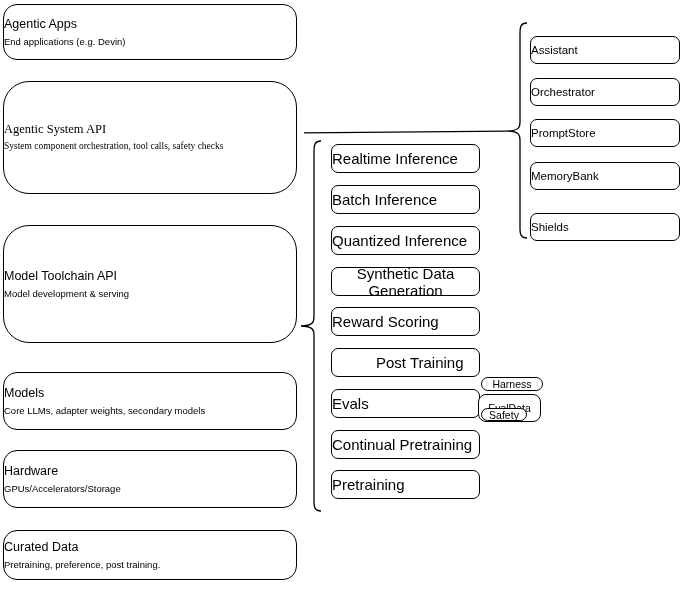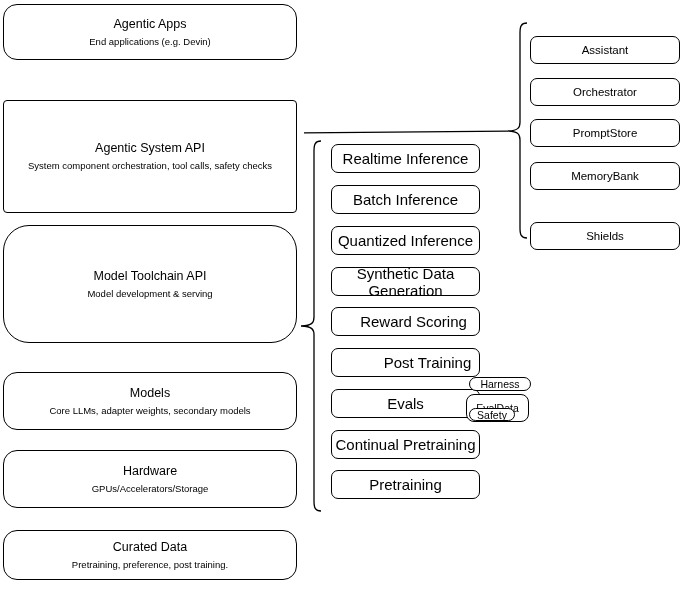--- a/index.html
+++ b/index.html
@@ -3,51 +3,51 @@
 <meta charset="utf-8">
 <style>
   html,body{margin:0;padding:0;background:#ffffff;}
   .canvas{
     position:relative;width:682px;height:591px;background:#ffffff;
     font-family:"Liberation Sans",sans-serif;color:#000000;overflow:hidden;
   }
   svg.overlay{position:absolute;left:0;top:0;width:682px;height:591px;z-index:1;pointer-events:none;}
   .node{
     position:absolute;background:#ffffff;border:1.3px solid #000000;box-sizing:border-box;
-    display:flex;flex-direction:column;align-items:center;justify-content:center;
+    display:flex;flex-direction:column;align-items:flex-start;justify-content:center;
     text-align:center;z-index:2;
   }
   .stack-box{left:3px;width:294px;gap:5px;}
   .stack-title{font-size:12.5px;line-height:1.15;}
   .stack-subtitle{font-size:9.5px;line-height:1.2;}
   .mid-box{left:331px;width:149px;height:29px;border-radius:7px;font-size:15px;z-index:2;}
   .right-box{left:530px;width:150px;height:28px;border-radius:7px;font-size:11.5px;z-index:2;}
   .pill{
     position:absolute;background:#ffffff;border:1.2px solid #000000;border-radius:8px;
     box-sizing:border-box;display:flex;align-items:center;justify-content:center;
-    font-size:10.5px;z-index:3;
+    font-size:10.5px;z-index:3;margin-left:12px;
   }
 </style>
 </head>
 <body>
 
 <div class="canvas">
 
   <svg class="overlay" viewBox="0 0 682 591" xmlns="http://www.w3.org/2000/svg">
     <path d="M321,141 C315,141 314,144.5 314,151 L314,317 C314,322.5 312.5,325.5 301,326 C312.5,326.5 314,329.5 314,335 L314,501 C314,507.5 315,511 321,511" fill="none" stroke="#000000" stroke-width="1.3"></path>
     <path d="M527,23 C521,23 520,26.5 520,33 L520,122 C520,127.5 518.5,130.5 508,131 C518.5,131.5 520,134.5 520,140 L520,228 C520,234.5 521,238 527,238" fill="none" stroke="#000000" stroke-width="1.3"></path>
     <path d="M304,132.8 L508,131.2" fill="none" stroke="#000000" stroke-width="1.3"></path>
   </svg>
 
   <div class="node stack-box" style="top:4px;height:56px;border-radius:14px;">
     <div class="stack-title">Agentic Apps</div>
     <div class="stack-subtitle">End applications (e.g. Devin)</div>
   </div>
 
-  <div class="node stack-box" style="top:100px;height:113px;border-radius:4px;">
+  <div class="node stack-box" style="top:81px;height:113px;border-radius:26px;font-family:Liberation Serif, serif;">
     <div class="stack-title">Agentic System API</div>
     <div class="stack-subtitle">System component orchestration, tool calls, safety checks</div>
   </div>
 
   <div class="node stack-box" style="top:372px;height:58px;border-radius:14px;">
     <div class="stack-title">Models</div>
     <div class="stack-subtitle">Core LLMs, adapter weights, secondary models</div>
   </div>
 
   <div class="node stack-box" style="top:225px;height:118px;border-radius:26px;">
@@ -70,21 +70,21 @@
   </div>
   <div class="node mid-box" style="top:185px;">
     <span>Batch Inference</span>
   </div>
   <div class="node mid-box" style="top:226px;">
     <span>Quantized Inference</span>
   </div>
   <div class="node mid-box" style="top:267px;">
     <span>Synthetic Data Generation</span>
   </div>
-  <div class="node mid-box" style="top:307px;padding-left:16px;">
+  <div class="node mid-box" style="top:307px;">
     <span>Reward Scoring</span>
   </div>
   <div class="node mid-box" style="top:348px;padding-left:44px;">
     <span>Post Training</span>
   </div>
   <div class="node mid-box" style="top:389px;">
     <span>Evals</span>
   </div>
   <div class="node mid-box" style="top:430px;">
     <span>Continual Pretraining</span>
@@ -108,17 +108,17 @@
   </div>
   <div class="node right-box" style="top:78px;">
     <span>Orchestrator</span>
   </div>
   <div class="node right-box" style="top:119px;">
     <span>PromptStore</span>
   </div>
   <div class="node right-box" style="top:162px;">
     <span>MemoryBank</span>
   </div>
-  <div class="node right-box" style="top:222px;">
+  <div class="node right-box" style="top:213px;">
     <span>Shields</span>
   </div>
 
 </div>
 
 </body></html>

